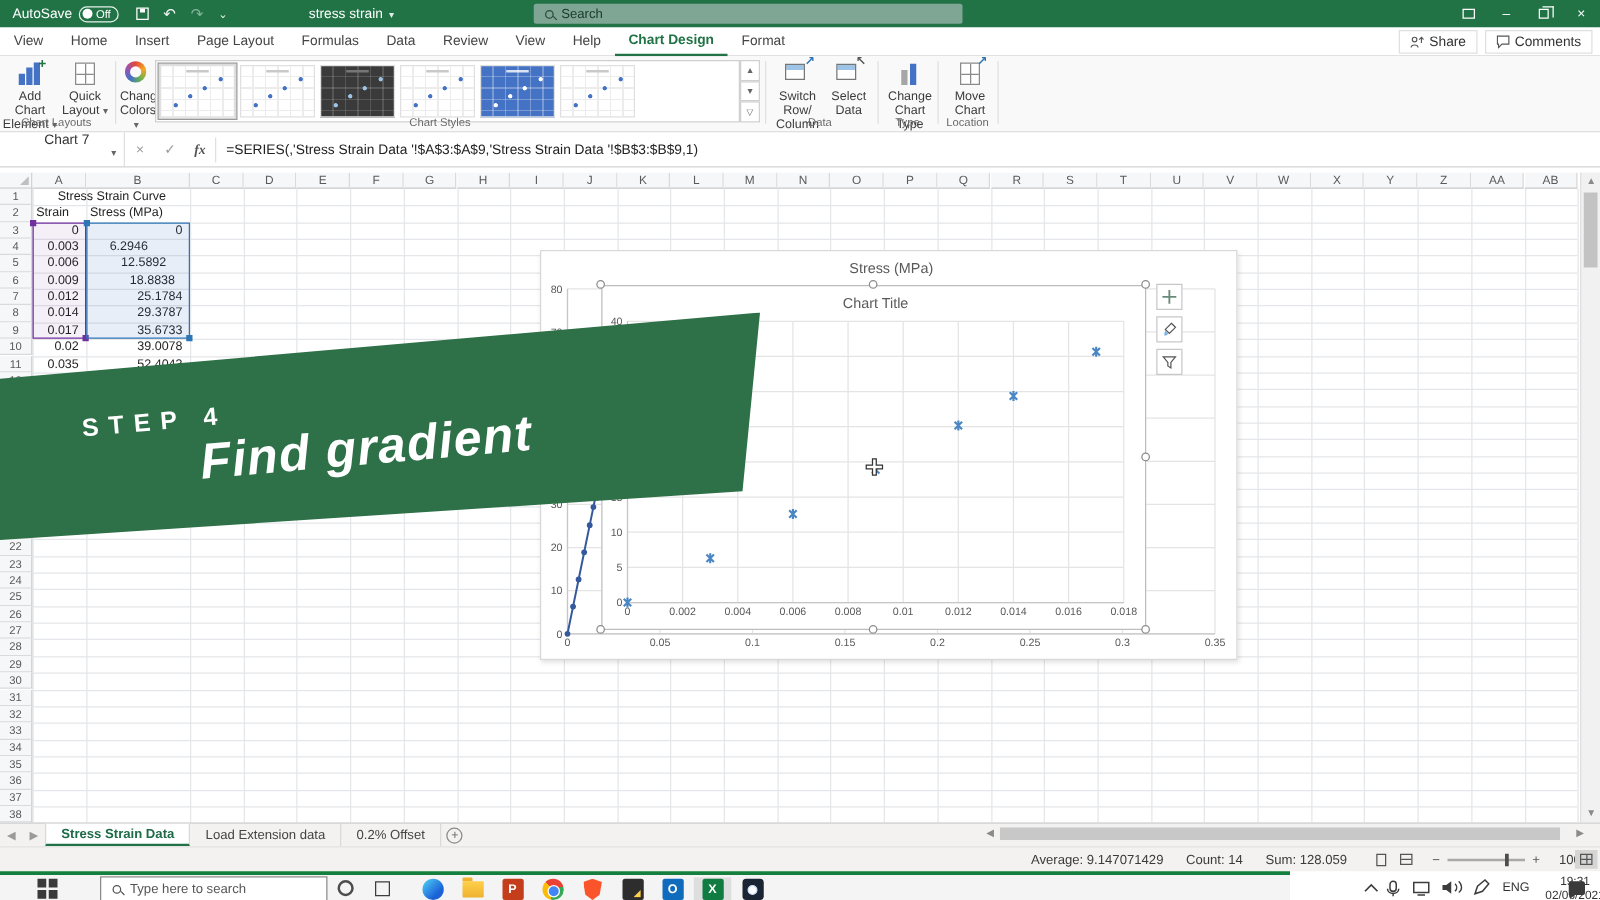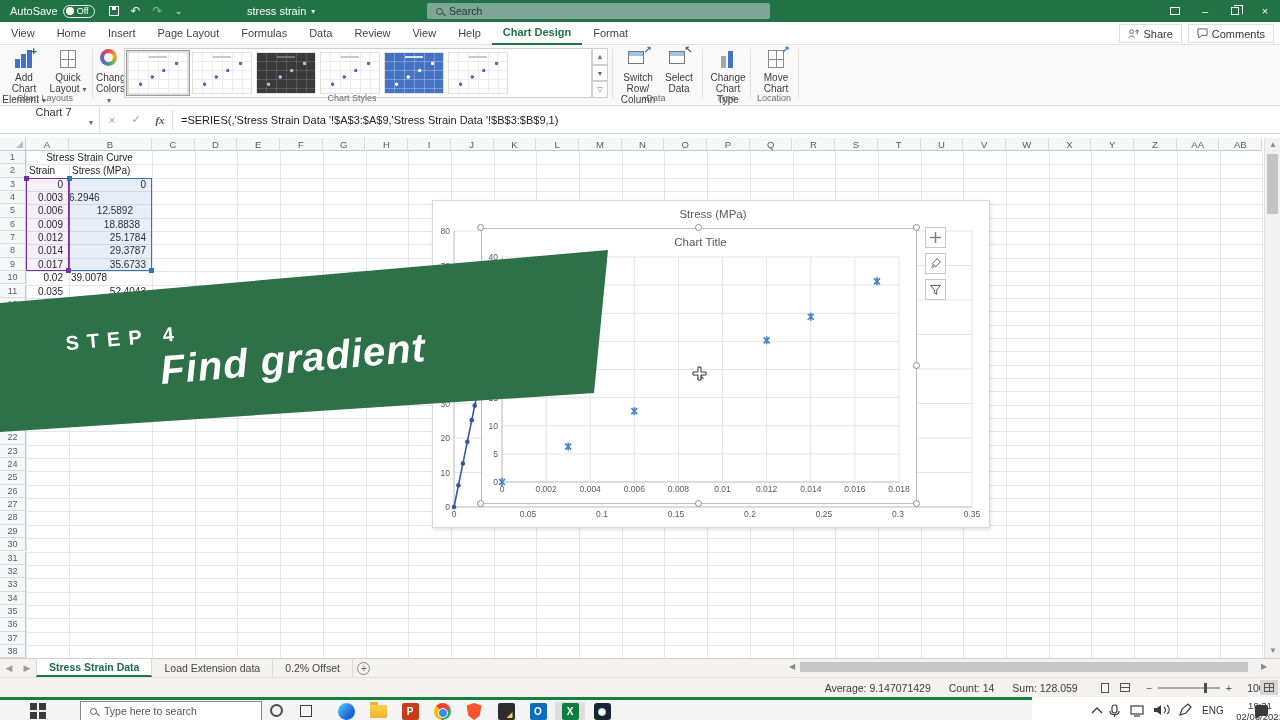--- a/index.html
+++ b/index.html
@@ -512,33 +512,33 @@
       <div class="vl" style="left: 1134.1px; top: 13px; width: 1px; height: 507.3px;"></div>
       <div class="vl" style="left: 1176.8px; top: 13px; width: 1px; height: 507.3px;"></div>
       <div class="vl" style="left: 1219.5px; top: 13px; width: 1px; height: 507.3px;"></div>
       <div class="vl" style="left: 1262.2px; top: 13px; width: 1px; height: 507.3px;"></div>
       <div class="cell" style="left: 26px; width: 124px; top: 13px; height: 13.35px; line-height: 13.35px; text-align: center; padding: 0px 0px 0px 3px;">Stress Strain Curve</div>
       <div class="cell" style="left: 26px; width: 41px; top: 26.35px; height: 13.35px; line-height: 13.35px; text-align: left; padding: 0px 0px 0px 3px;">Strain</div>
       <div class="cell" style="left: 69px; width: 81px; top: 26.35px; height: 13.35px; line-height: 13.35px; text-align: left; padding: 0px 0px 0px 3px;">Stress (MPa)</div>
       <div class="cell" style="left: 26px; width: 41px; top: 39.7px; height: 13.35px; line-height: 13.35px; text-align: right; padding: 0px 4px 0px 0px;">0</div>
       <div class="cell" style="left: 69px; width: 81px; top: 39.7px; height: 13.35px; line-height: 13.35px; text-align: right; padding: 0px 4px 0px 0px;">0</div>
       <div class="cell" style="left: 26px; width: 41px; top: 53.05px; height: 13.35px; line-height: 13.35px; text-align: right; padding: 0px 4px 0px 0px;">0.003</div>
-      <div class="cell" style="left: 69px; width: 72px; top: 53.05px; height: 13.35px; line-height: 13.35px; text-align: left; padding: 0px 4px 0px 0px;">6.2946</div>
+      <div class="cell" style="left: 69px; width: 72px; top: 53.05px; height: 13.35px; line-height: 13.35px; text-align: center; padding: 0px 4px 0px 0px;">6.2946</div>
       <div class="cell" style="left: 26px; width: 41px; top: 66.4px; height: 13.35px; line-height: 13.35px; text-align: right; padding: 0px 4px 0px 0px;">0.006</div>
       <div class="cell" style="left: 69px; width: 68px; top: 66.4px; height: 13.35px; line-height: 13.35px; text-align: right; padding: 0px 4px 0px 0px;">12.5892</div>
       <div class="cell" style="left: 26px; width: 41px; top: 79.75px; height: 13.35px; line-height: 13.35px; text-align: right; padding: 0px 4px 0px 0px;">0.009</div>
       <div class="cell" style="left: 69px; width: 75px; top: 79.75px; height: 13.35px; line-height: 13.35px; text-align: right; padding: 0px 4px 0px 0px;">18.8838</div>
       <div class="cell" style="left: 26px; width: 41px; top: 93.1px; height: 13.35px; line-height: 13.35px; text-align: right; padding: 0px 4px 0px 0px;">0.012</div>
       <div class="cell" style="left: 69px; width: 81px; top: 93.1px; height: 13.35px; line-height: 13.35px; text-align: right; padding: 0px 4px 0px 0px;">25.1784</div>
       <div class="cell" style="left: 26px; width: 41px; top: 106.45px; height: 13.35px; line-height: 13.35px; text-align: right; padding: 0px 4px 0px 0px;">0.014</div>
       <div class="cell" style="left: 69px; width: 81px; top: 106.45px; height: 13.35px; line-height: 13.35px; text-align: right; padding: 0px 4px 0px 0px;">29.3787</div>
       <div class="cell" style="left: 26px; width: 41px; top: 119.8px; height: 13.35px; line-height: 13.35px; text-align: right; padding: 0px 4px 0px 0px;">0.017</div>
       <div class="cell" style="left: 69px; width: 81px; top: 119.8px; height: 13.35px; line-height: 13.35px; text-align: right; padding: 0px 4px 0px 0px;">35.6733</div>
       <div class="cell" style="left: 26px; width: 41px; top: 133.15px; height: 13.35px; line-height: 13.35px; text-align: right; padding: 0px 4px 0px 0px;">0.02</div>
-      <div class="cell" style="left: 69px; width: 81px; top: 133.15px; height: 13.35px; line-height: 13.35px; text-align: left; padding: 0px 4px 0px 2px;">39.0078</div>
+      <div class="cell" style="left: 69px; width: 81px; top: 133.15px; height: 13.35px; line-height: 13.35px; text-align: right; padding: 0px 4px 0px 2px;">39.0078</div>
       <div class="cell" style="left: 26px; width: 41px; top: 146.5px; height: 13.35px; line-height: 13.35px; text-align: right; padding: 0px 4px 0px 0px;">0.035</div>
       <div class="cell" style="left: 69px; width: 81px; top: 146.5px; height: 13.35px; line-height: 13.35px; text-align: right; padding: 0px 4px 0px 0px;">52.4043</div>
       <div class="sel" style="left: 26px; top: 39.7px; width: 43px; height: 93.45px; border: 1.5px solid rgb(112, 48, 160); background: rgba(112, 48, 160, 0.07);"></div>
       <div class="hd" style="left: 24px; top: 37.7px; background: rgb(112, 48, 160);"></div>
       <div class="hd" style="left: 66px; top: 130.15px; background: rgb(112, 48, 160);"></div>
       <div class="sel" style="left: 69px; top: 39.7px; width: 83px; height: 93.45px; border: 1.5px solid rgb(46, 117, 182); background: rgba(68, 114, 196, 0.12);"></div>
       <div class="hd" style="left: 67px; top: 37.7px; background: rgb(46, 117, 182);"></div>
       <div class="hd" style="left: 149px; top: 130.15px; background: rgb(46, 117, 182);"></div>
     </div>
 

